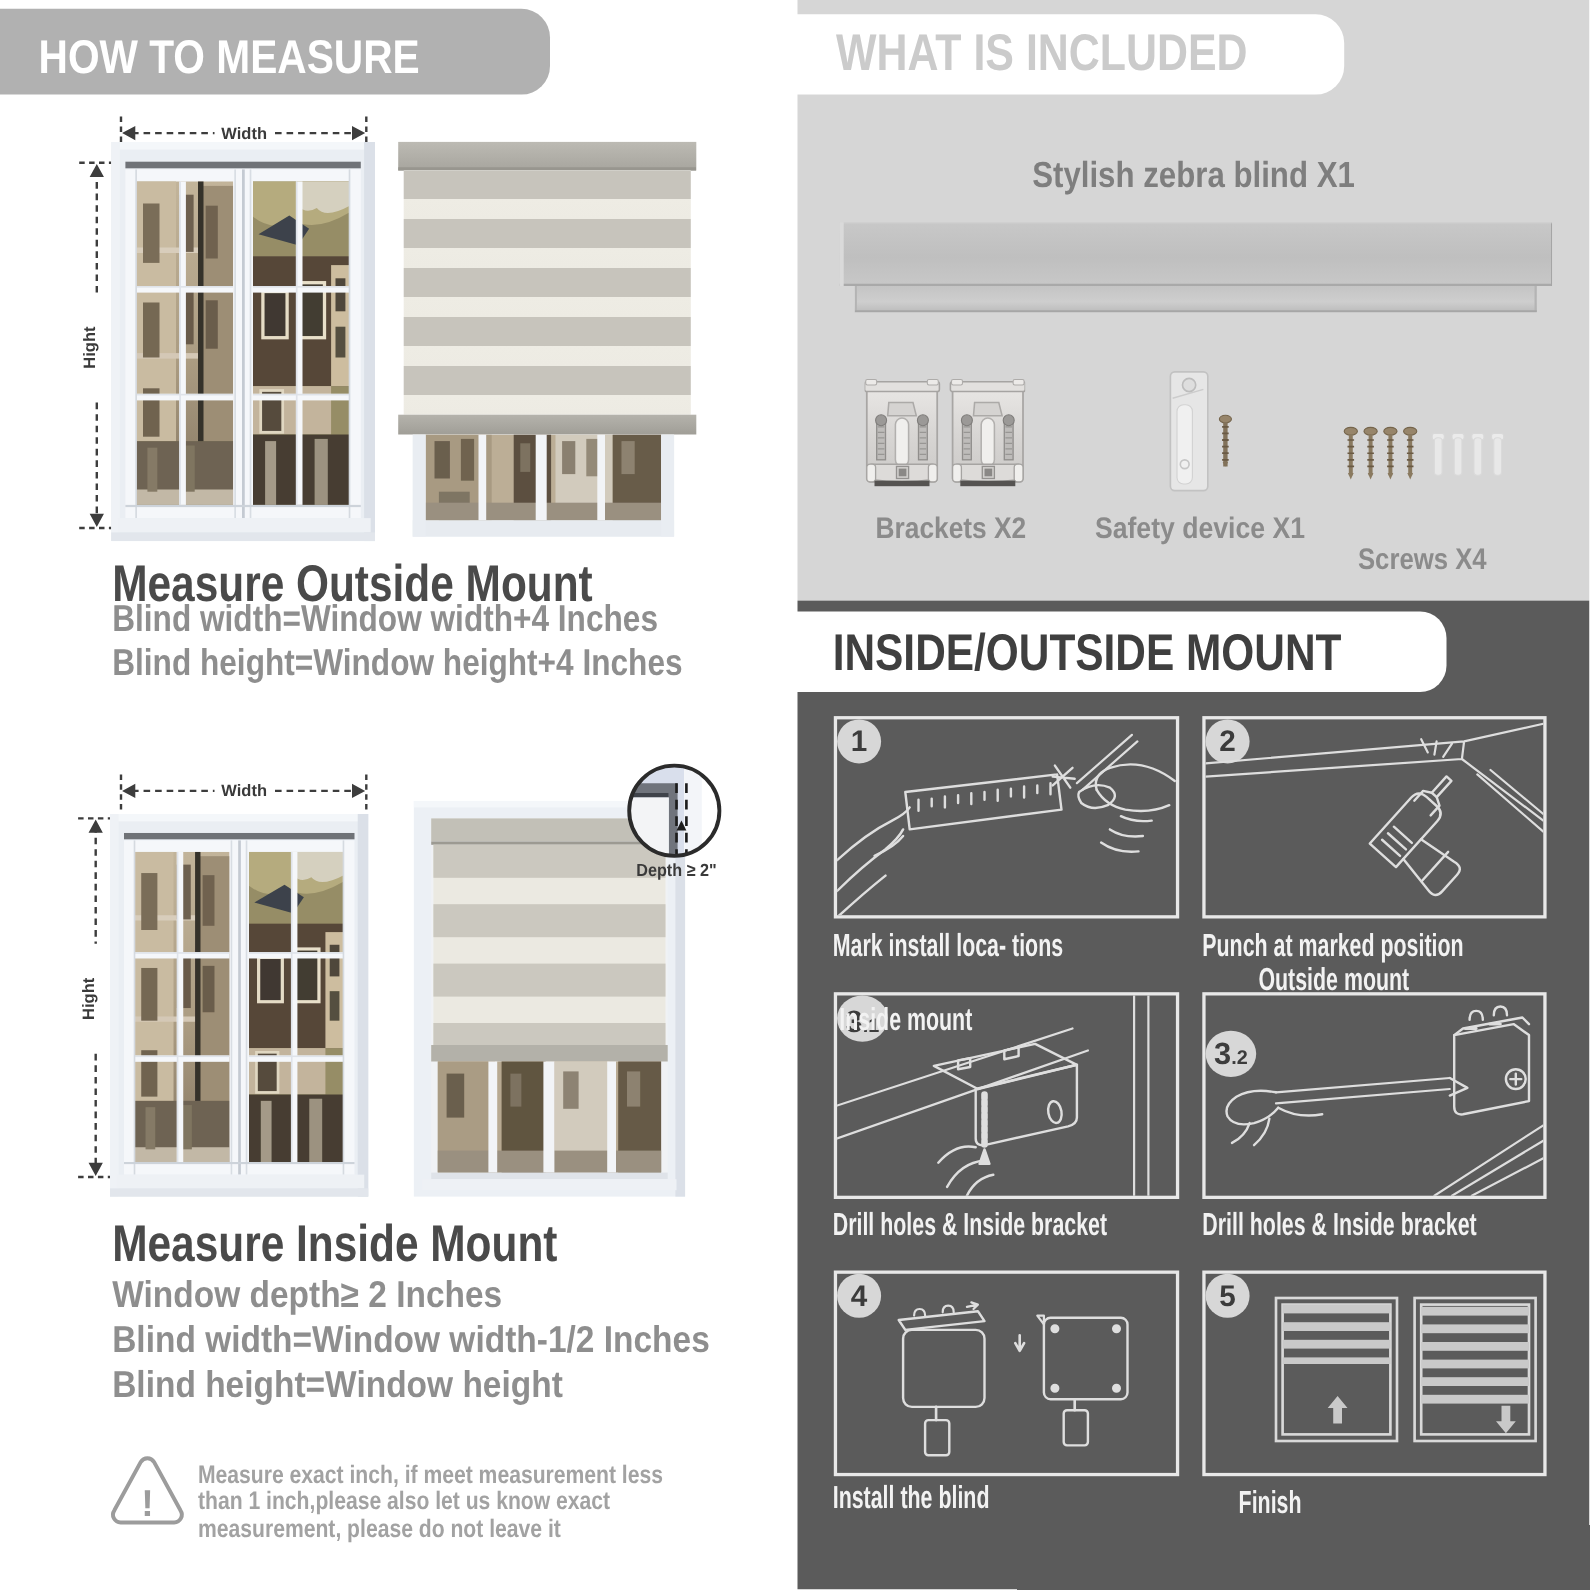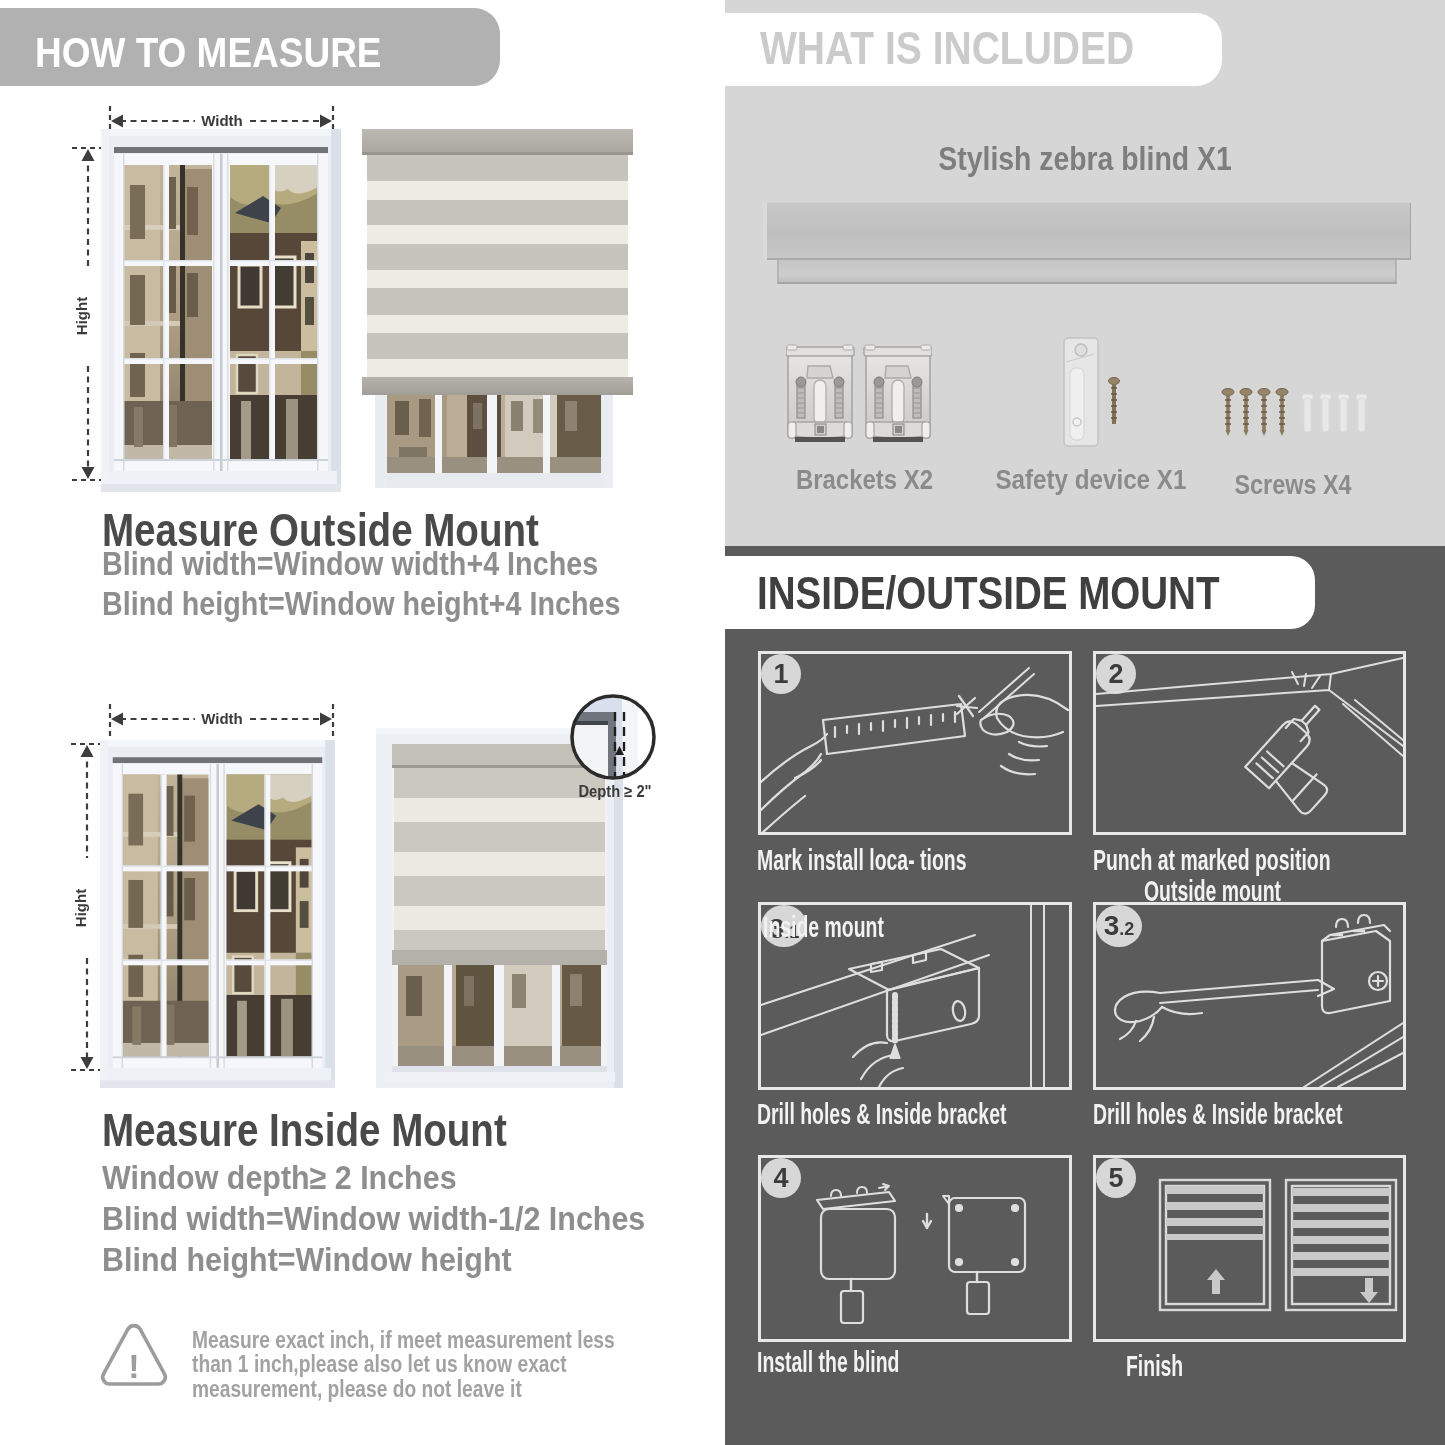--- a/index.html
+++ b/index.html
@@ -115,21 +115,21 @@
     <span class="c h1">Measure Inside Mount</span>
   </div>
 <div class="a" style="left:102px;top:1157px">
     <span class="c" style="font-size:34px;line-height:41px;color:#8e8e8e;transform:scaleX(.895)">Window depth≥ 2 Inches<br>Blind width=Window width-1/2 Inches<br>Blind height=Window height</span>
   </div>
 
 <svg class="a" style="left:96px;top:1320px" width="76" height="78" viewBox="0 0 76 78">
 <path d="M32,9 a7,7 0 0 1 12,0 l24,44 a7,7 0 0 1 -6,11 h-48 a7,7 0 0 1 -6,-11 Z" fill="none" stroke="#9c9c9c" stroke-width="3.6"></path>
 <text x="38" y="58" text-anchor="middle" font-size="34" font-weight="bold" fill="#9c9c9c">!</text>
 </svg>
-<div class="a" style="left:192px;top:1328px">
+<div class="a" style="left:180px;top:1328px">
     <span class="c" style="font-size:23px;line-height:24.3px;color:#a2a2a2;transform:scaleX(.835)">Measure exact inch, if meet measurement less<br>than 1 inch,please also let us know exact<br>measurement, please do not leave it</span>
   </div>
 
 <div class="a" style="left:725px;top:0;width:720px;height:546px;background:#d6d6d6"></div>
 <div class="a" style="left:722px;top:13px;width:500px;height:73px;background:#fff;border-radius:0 26px 26px 0"></div>
 <div class="a" style="left:760px;top:11px;height:73px">
     <span class="c" style="font-size:47px;line-height:73px;color:#cbcbcb;transform:scaleX(.83)">WHAT IS INCLUDED</span>
   </div>
 <div class="a" style="left:725px;top:140px;width:720px">
     <span class="cc" style="font-size:33px;color:#7e7e7e;transform:scaleX(.86)">Stylish zebra blind X1</span>
@@ -173,41 +173,41 @@
     <use href="#anch" x="36"></use>
     <use href="#anch" x="54"></use>
 </svg>
 
 <div class="a" style="left:788px;top:465px;width:140px">
     <span class="cc" style="font-size:27px;color:#8b8b8b;transform:scaleX(.886)">Brackets X2</span>
   </div>
 <div class="a" style="left:985px;top:465px;width:200px">
     <span class="cc" style="font-size:27px;color:#8b8b8b;transform:scaleX(.896)">Safety device X1</span>
   </div>
-<div class="a" style="left:1223px;top:470px;width:140px">
+<div class="a" style="left:1223px;top:493px;width:140px">
     <span class="cc" style="font-size:27px;color:#8b8b8b;transform:scaleX(.866)">Screws X4</span>
   </div>
 
 <div class="a" style="left:725px;top:546px;width:720px;height:899px;background:#5b5b5b"></div>
 <div class="a" style="left:722px;top:556px;width:593px;height:73px;background:#fff;border-radius:0 24px 24px 0"></div>
 <div class="a" style="left:757px;top:556px;height:73px">
     <span class="c" style="font-size:47px;line-height:73px;color:#3f3f3f;transform:scaleX(.82)">INSIDE/OUTSIDE MOUNT</span>
   </div>
 
 <div class="a panel" style="left:758px;top:651px;width:314px;height:184px"></div>
 <div class="a panel" style="left:1093px;top:651px;width:313px;height:184px"></div>
 <div class="a panel" style="left:758px;top:902px;width:314px;height:188px"></div>
 <div class="a panel" style="left:1093px;top:902px;width:313px;height:188px"></div>
 <div class="a panel" style="left:758px;top:1155px;width:314px;height:187px"></div>
 <div class="a panel" style="left:1093px;top:1155px;width:313px;height:187px"></div>
 
 <div class="a badge" style="left:761px;top:654px;width:40px;height:40px;font-size:27px;line-height:40px">1</div>
 <div class="a badge" style="left:1096px;top:654px;width:40px;height:40px;font-size:27px;line-height:40px">2</div>
 <div class="a badge" style="left:761px;top:905px;width:46px;height:42px;font-size:28px;line-height:48px">3<span style="font-size:18px">.1</span></div>
-<div class="a badge" style="left:1096px;top:905px;width:46px;height:42px;font-size:28px;line-height:42px">3<span style="font-size:18px">.2</span></div>
+<div class="a badge" style="left:1096px;top:937px;width:46px;height:42px;font-size:28px;line-height:42px">3<span style="font-size:18px">.2</span></div>
 <div class="a badge" style="left:761px;top:1158px;width:40px;height:40px;font-size:27px;line-height:40px">4</div>
 <div class="a badge" style="left:1096px;top:1158px;width:40px;height:40px;font-size:27px;line-height:40px">5</div>
 
 <div class="a" style="left:763px;top:913px">
     <span class="c cap">Inside mount</span>
   </div>
 <div class="a" style="left:1144px;top:877px">
     <span class="c cap">Outside mount</span>
   </div>
 

